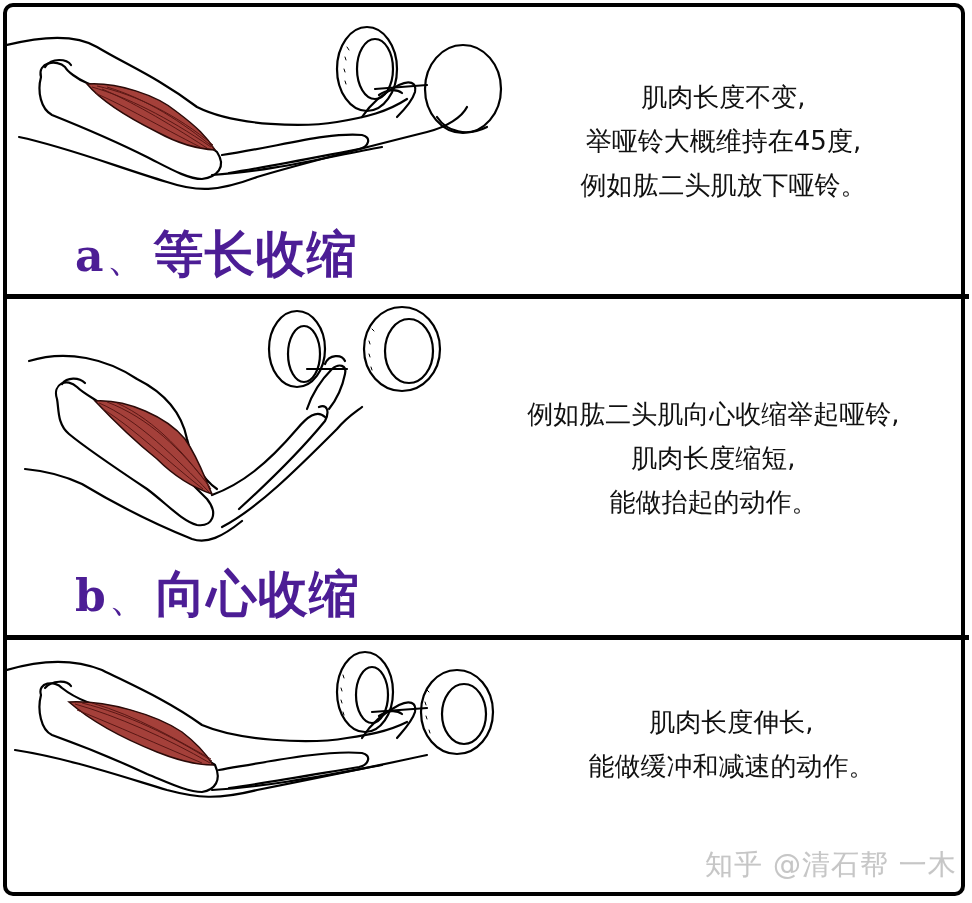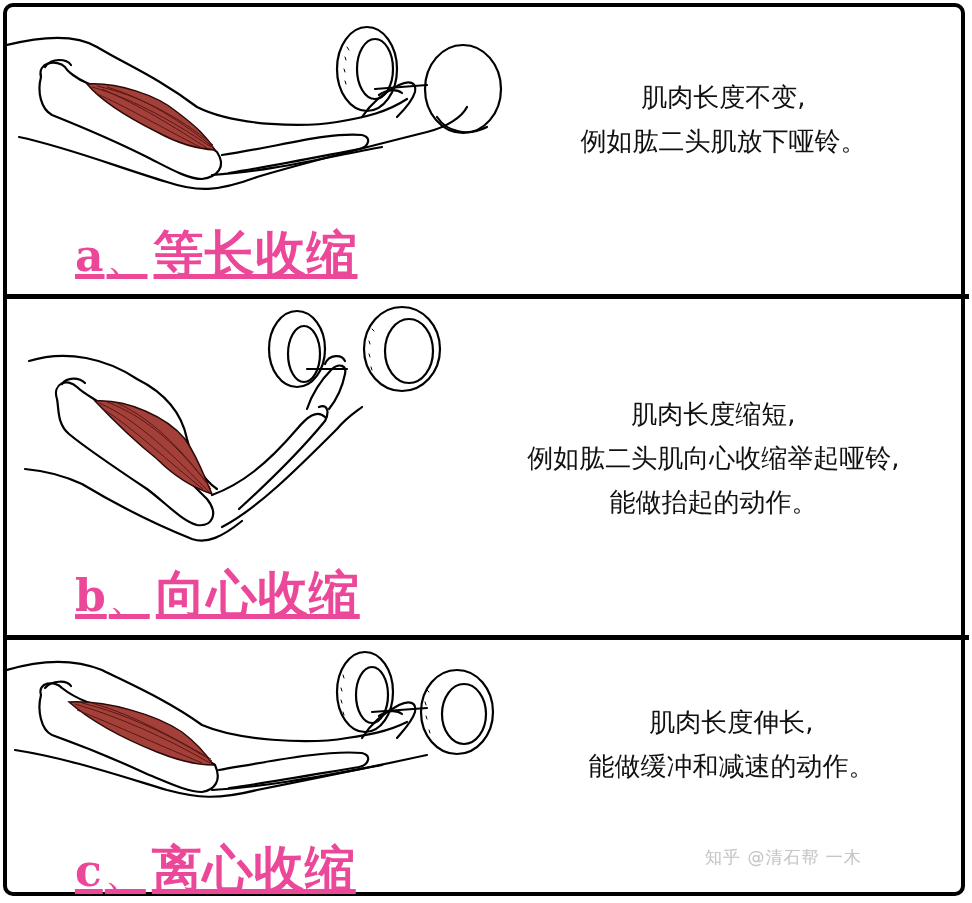--- a/index.html
+++ b/index.html
@@ -5,32 +5,32 @@
   html, body { margin: 0; padding: 0; background: #ffffff; }
   body { width: 972px; height: 903px; position: relative; overflow: hidden; font-family: "DejaVu Sans", sans-serif; }
   .frame {
     position: absolute; left: 3px; top: 3px; width: 962px; height: 893px;
     border: 4px solid #000; border-radius: 10px; box-sizing: border-box; background: #fff;
   }
   .divider { position: absolute; left: 3px; width: 966px; height: 5px; background: #000; }
   .panel { position: absolute; left: 7px; width: 958px; }
   .illus { position: absolute; left: 0; top: 0; }
   .label {
-    position: absolute; font-family: "DejaVu Serif", serif; font-weight: bold; color: #ec4899;
-    font-size: 50px; line-height: 1; letter-spacing: 1px; white-space: nowrap; text-decoration: underline;
+    position: absolute; font-family: "DejaVu Serif", serif; font-weight: bold; color: #4c1d95;
+    font-size: 50px; line-height: 1; letter-spacing: 1px; white-space: nowrap;
   }
   .label .letter { font-size: 44px; }
   .label .sep { font-size: 40px; font-weight: normal; margin: 0 6px 0 2px; }
   .desc {
     position: absolute; text-align: center; color: #111;
     font-family: "DejaVu Sans", sans-serif; font-size: 26px; line-height: 44px; white-space: nowrap;
   }
   .desc div { display: block; margin-left: 13px; }
   .watermark {
-    position: absolute; left: 705px; top: 846px; color: #c6c6c6; font-size: 17px;
+    position: absolute; left: 705px; top: 846px; color: #c6c6c6; font-size: 28px;
     font-family: "DejaVu Sans", sans-serif; letter-spacing: 1px; white-space: nowrap;
     text-shadow: 0 0 1px #eee;
   }
 </style>
 </head>
 <body>
 
 <div class="frame"></div>
 <div class="divider" style="top:294px"></div>
 <div class="divider" style="top:635px"></div>
@@ -70,20 +70,21 @@
         <path d="M100 80 C140 92 175 115 207 141"></path>
         <path d="M88 86 C120 100 150 118 195 141"></path>
       </g>
     </g>
   </svg>
   <div class="label" style="left:68px;top:222px">
     <span class="letter">a</span><span class="sep">、</span><span>等长收缩</span>
   </div>
   <div class="desc" style="left:520px;top:68px;width:380px">
     <div>肌肉长度不变,</div>
+    <div>举哑铃大概维持在45度,</div>
     <div>例如肱二头肌放下哑铃。</div>
   </div>
 </div>
 
 <div class="panel" style="top:299px;height:336px">
   <svg class="illus" width="460" height="270" viewBox="0 0 460 270">
     <g fill="none" stroke="#000" stroke-width="2.2" stroke-linecap="round" stroke-linejoin="round">
 
       <path d="M22 62 C60 50 100 60 130 80 C160 95 175 115 180 140 C185 160 195 180 210 190"></path>
       <path d="M18 170 C40 172 60 178 75 185 C100 200 140 222 185 240 C200 245 215 238 235 222"></path>
@@ -112,22 +113,22 @@
         <path d="M100 103 C140 118 175 150 204 190"></path>
         <path d="M96 110 C128 130 160 162 196 190"></path>
         <path d="M110 104 C150 122 180 158 203 188"></path>
       </g>
     </g>
   </svg>
   <div class="label" style="left:68px;top:270px">
     <span class="letter">b</span><span class="sep">、</span><span>向心收缩</span>
   </div>
   <div class="desc" style="left:450px;top:93px;width:500px">
+    <div>例如肱二头肌向心收缩举起哑铃,</div>
     <div>肌肉长度缩短,</div>
-    <div>例如肱二头肌向心收缩举起哑铃,</div>
     <div>能做抬起的动作。</div>
   </div>
 </div>
 
 <div class="panel" style="top:640px;height:252px">
   <svg class="illus" width="500" height="180" viewBox="0 0 500 180">
     <g fill="none" stroke="#000" stroke-width="2.2" stroke-linecap="round" stroke-linejoin="round">
       <path d="M0 30 C40 18 70 20 95 30 C125 45 160 60 195 85 C230 100 300 105 340 98 C360 95 380 92 400 82"></path>
       <path d="M8 110 C60 118 110 135 160 150 C190 158 210 160 250 150 C300 140 360 128 420 115"></path>
 
@@ -150,22 +151,19 @@
     <g>
       <path d="M62 62 C100 60 150 75 175 92 C192 105 200 115 206 125 C190 125 170 120 150 112 C115 98 85 82 62 62 Z" fill="#a4403a" stroke="#2a0a08" stroke-width="1.5"></path>
       <g stroke="#5a1714" stroke-width="1" fill="none">
         <path d="M68 64 C110 76 160 98 203 123"></path>
         <path d="M75 63 C120 74 165 96 205 121"></path>
         <path d="M70 70 C110 86 150 104 195 123"></path>
         <path d="M85 63 C130 76 170 100 204 119"></path>
       </g>
     </g>
   </svg>
-  <div class="label" style="left:68px;top:204px">
-    <span class="letter">c</span><span class="sep">、</span><span>离心收缩</span>
-  </div>
   <div class="desc" style="left:528px;top:60px;width:380px">
     <div>肌肉长度伸长,</div>
     <div>能做缓冲和减速的动作。</div>
   </div>
 </div>
 
 <div class="watermark">知乎 @清石帮 一木</div>
 
 </body></html>

